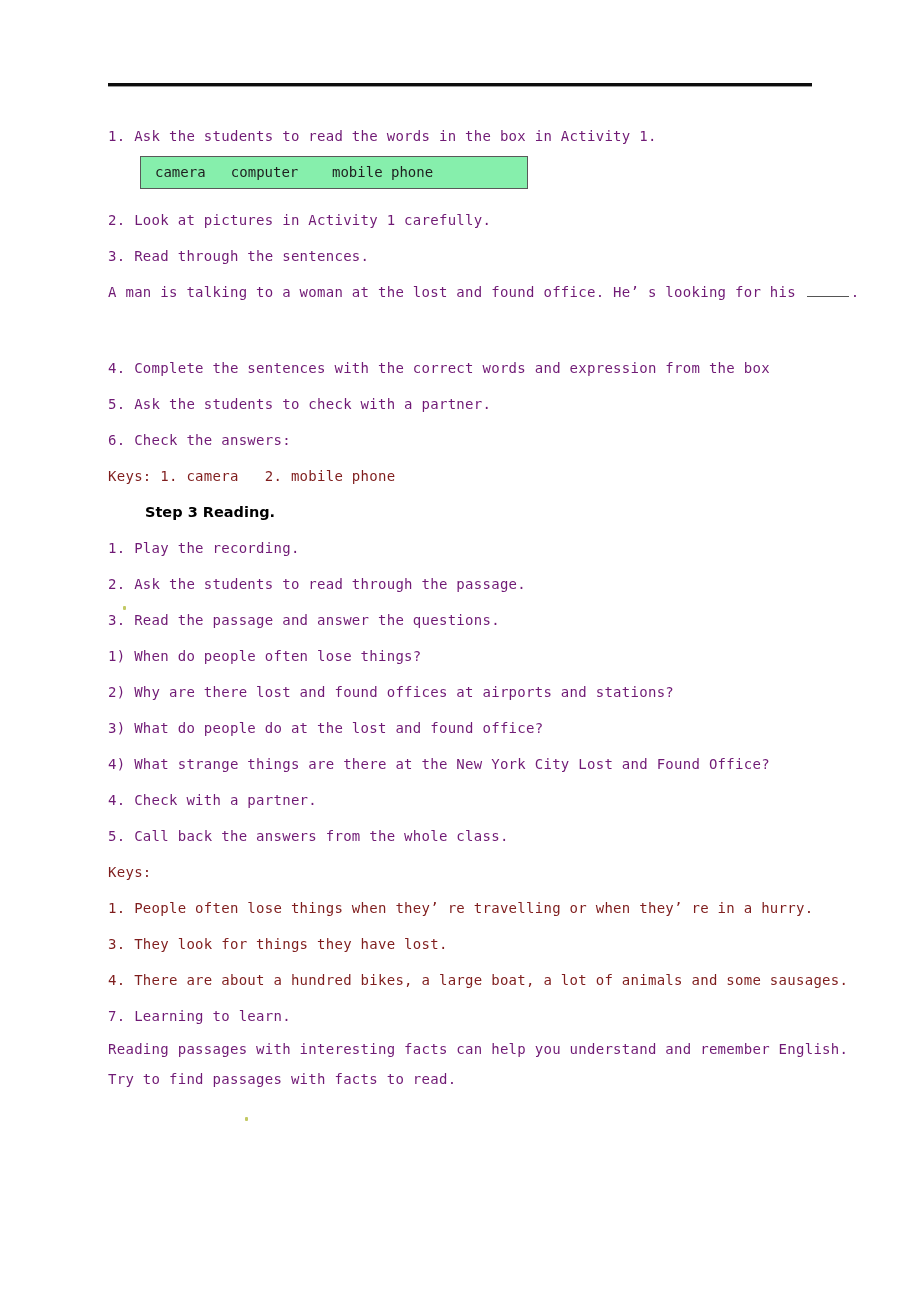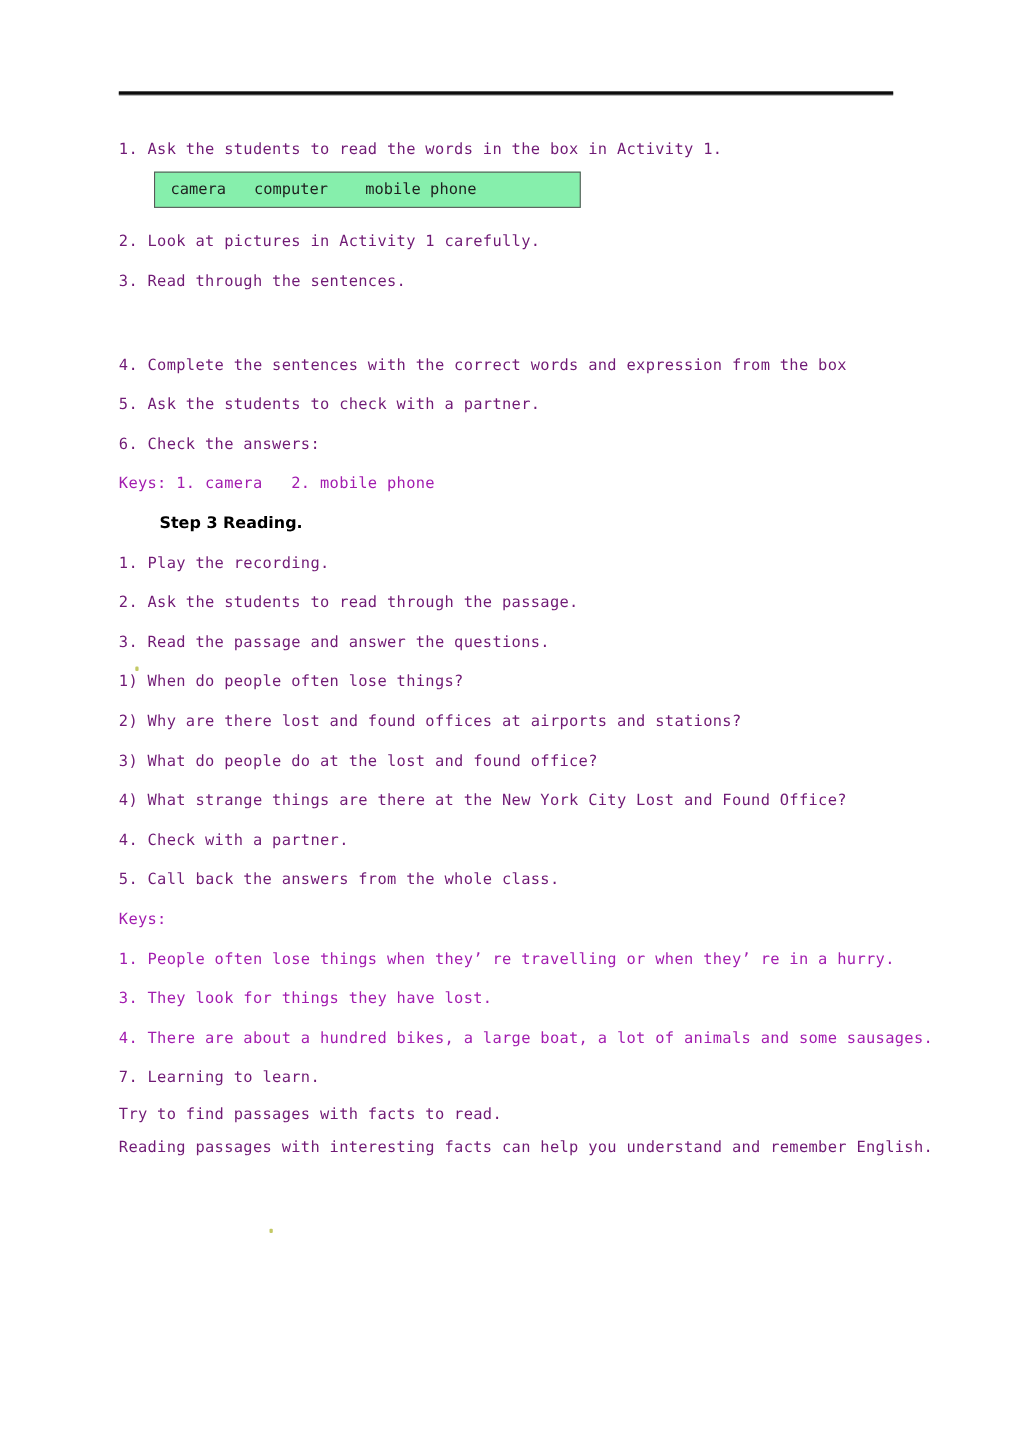--- a/index.html
+++ b/index.html
@@ -48,21 +48,21 @@
   .line {
     font-size: 14px;
     line-height: 36px;
     height: 36px;
     white-space: pre;
     letter-spacing: 0.02em;
     color: #701a75;
   }
 
   .line.red {
-    color: #a21caf;
+    color: #7f1d1d;
   }
 
   .line.bold-head {
     font-family: "DejaVu Sans", "Liberation Sans", sans-serif;
     font-weight: bold;
     font-size: 14.5px;
     color: #000000;
     letter-spacing: 0;
     margin-left: 37px;
   }
@@ -135,20 +135,21 @@
 
     <div class="wordbox-wrap">
       <div class="wordbox">
         <div class="wordbox-text">camera   computer    mobile phone</div>
       </div>
     </div>
 
     <div class="line">2. Look at pictures in Activity 1 carefully.</div>
     <div class="line">3. Read through the sentences.</div>
 
+    <div class="line"><span>A man is talking to a woman at the lost and found office. He’ s looking for his </span><span class="blank blank-5"></span><span>.</span></div>
 
     <div class="spacer-lg"></div>
 
 
     <div class="line">4. Complete the sentences with the correct words and expression from the box</div>
     <div class="line">5. Ask the students to check with a partner.</div>
     <div class="line">6. Check the answers:</div>
 
     <div class="line red">Keys: 1. camera   2. mobile phone</div>
 
@@ -166,21 +167,21 @@
     <div class="line">4. Check with a partner.</div>
     <div class="line">5. Call back the answers from the whole class.</div>
 
     <div class="line red">Keys:</div>
     <div class="line red">1. People often lose things when they’ re travelling or when they’ re in a hurry.</div>
     <div class="line red">3. They look for things they have lost.</div>
     <div class="line red">4. There are about a hundred bikes, a large boat, a lot of animals and some sausages.</div>
 
     <div class="line">7. Learning to learn.</div>
 
+    <div class="line tight">Reading passages with interesting facts can help you understand and remember English.</div>
     <div class="line tight">Try to find passages with facts to read.</div>
-    <div class="line tight">Reading passages with interesting facts can help you understand and remember English.</div>
 
   </div>
 
   <div class="artifact a1"></div>
   <div class="artifact a2"></div>
 
 </div>
 
 </body></html>

